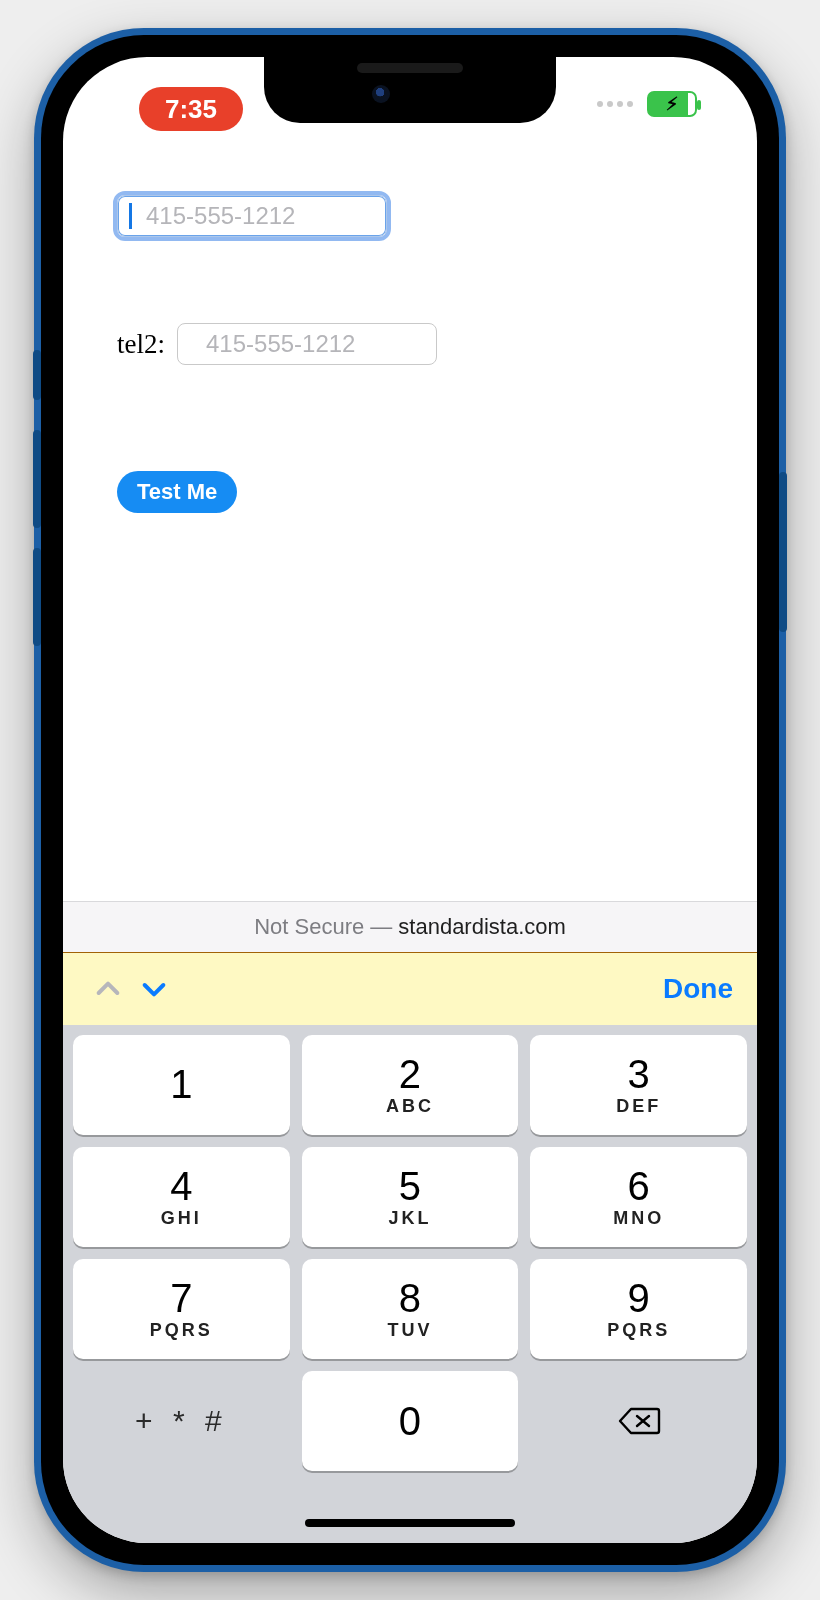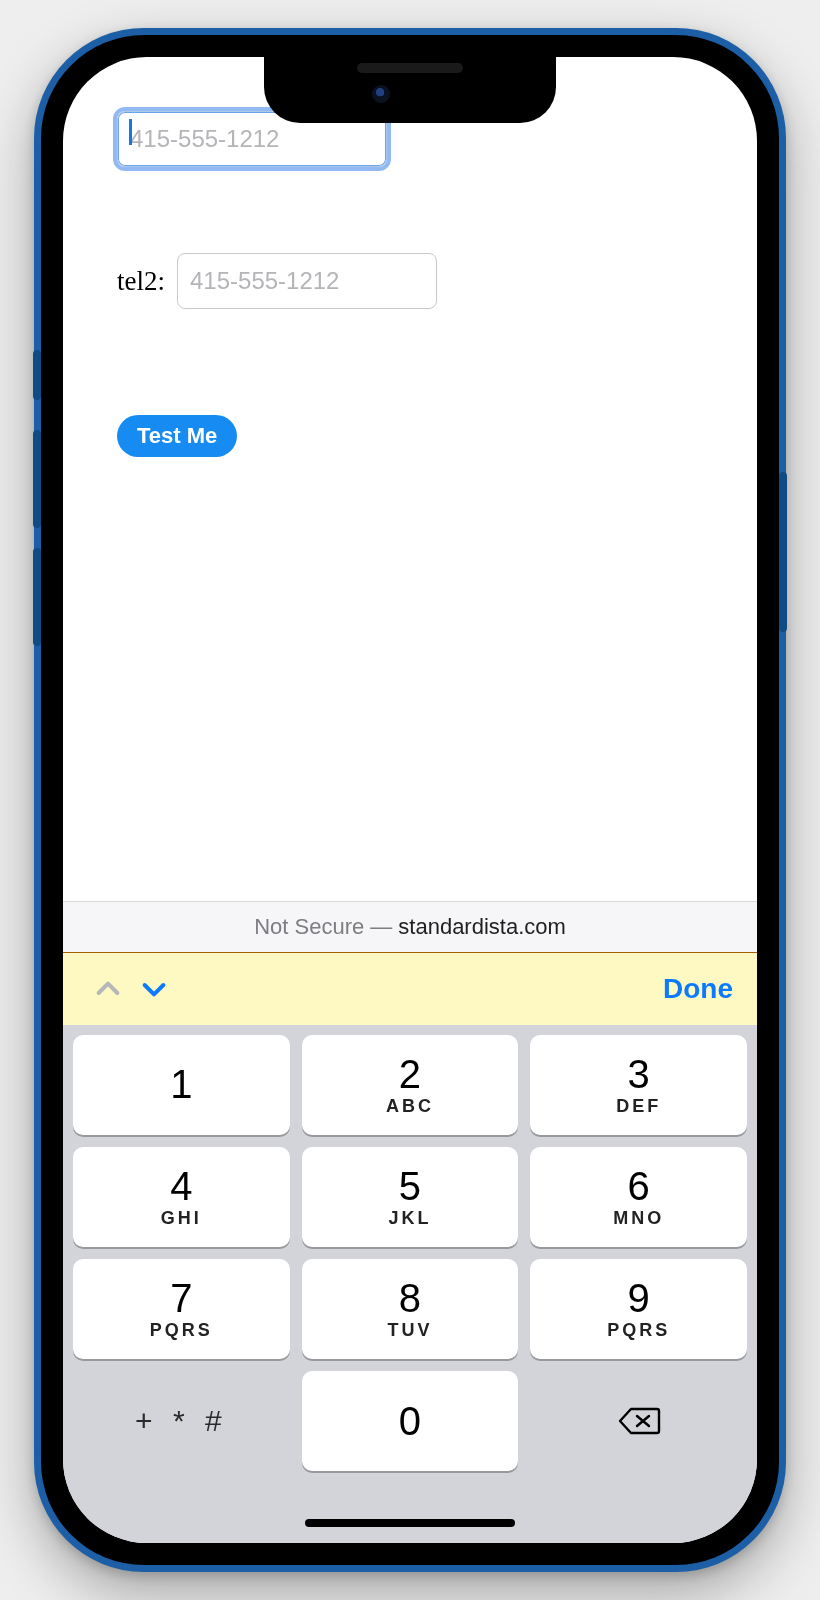--- a/index.html
+++ b/index.html
@@ -125,25 +125,25 @@
   .page {
     flex: 1 1 auto;
     padding: 54px 54px 0 54px;
     font-family: "Times New Roman", Times, serif;
     font-size: 27px;
     color:#000;
   }
   .field-row { display:flex; align-items:center; gap:12px; margin-bottom: 86px;}
   .field-label { white-space: nowrap; }
   .tel-input {
-    height: 56px;
+    height: 42px;
     border-radius: 8px;
     font-size: 24px;
     font-family: -apple-system, Helvetica, Arial, sans-serif;
-    padding: 0 12px;
+    padding: 0 28px;
     color:#000;
     background:#fff;
   }
   .tel-input::placeholder { color:#b5b5b9; }
   .tel1 {
     width: 270px;
     border: 1px solid #adc7ea;
     outline: 4px solid rgba(56,128,229,.55);
     outline-offset: 0;
     box-shadow: 0 0 0 1px #6aa3ea inset;
@@ -250,20 +250,34 @@
     <div class="side-btn side-vol-dn"></div>
     <div class="side-btn side-power"></div>
 
     <div class="phone-inner">
       <div class="screen">
         <div class="notch">
           <div class="grille"></div>
           <div class="cam"></div>
         </div>
 
+        <div class="statusbar">
+          <div class="time-pill">7:35</div>
+          <div class="status-right">
+            <span class="dots4">
+              <i></i>
+                <i></i>
+                <i></i>
+                <i></i>
+            </span>
+            <span class="battery">
+              <span class="bolt">⚡︎</span>
+            </span>
+          </div>
+        </div>
 
         <div class="page">
           <div class="field-row">
             <span class="tel1-wrap">
               <input class="tel-input tel1" type="text" value="" placeholder="415-555-1212" style="">
               <span class="caret-line"></span>
             </span>
           </div>
 
           <div class="field-row">

